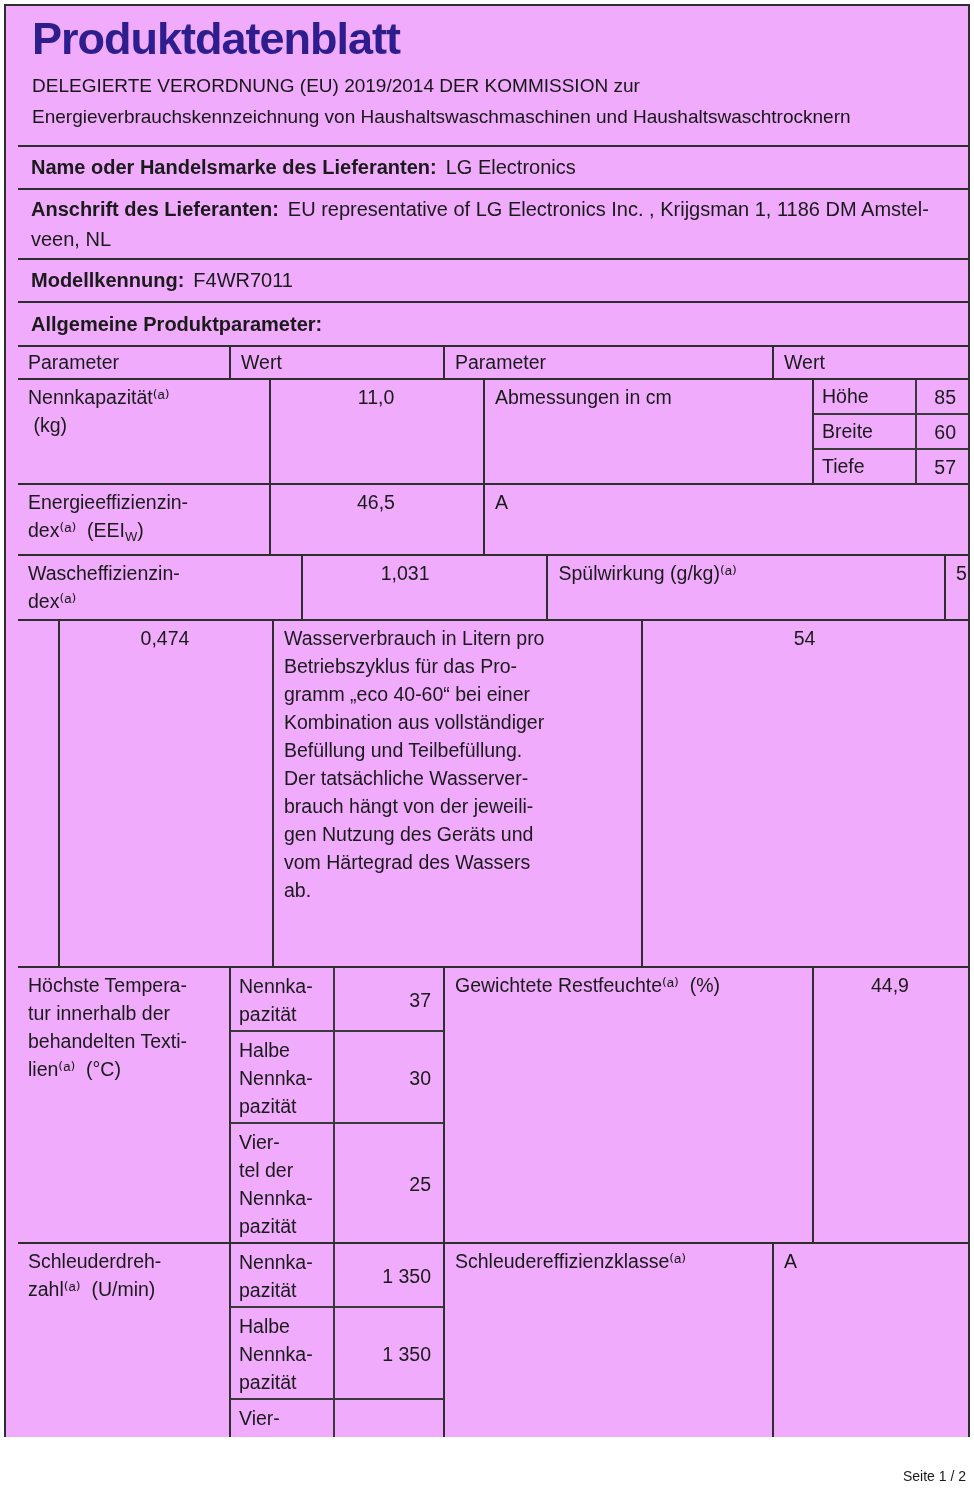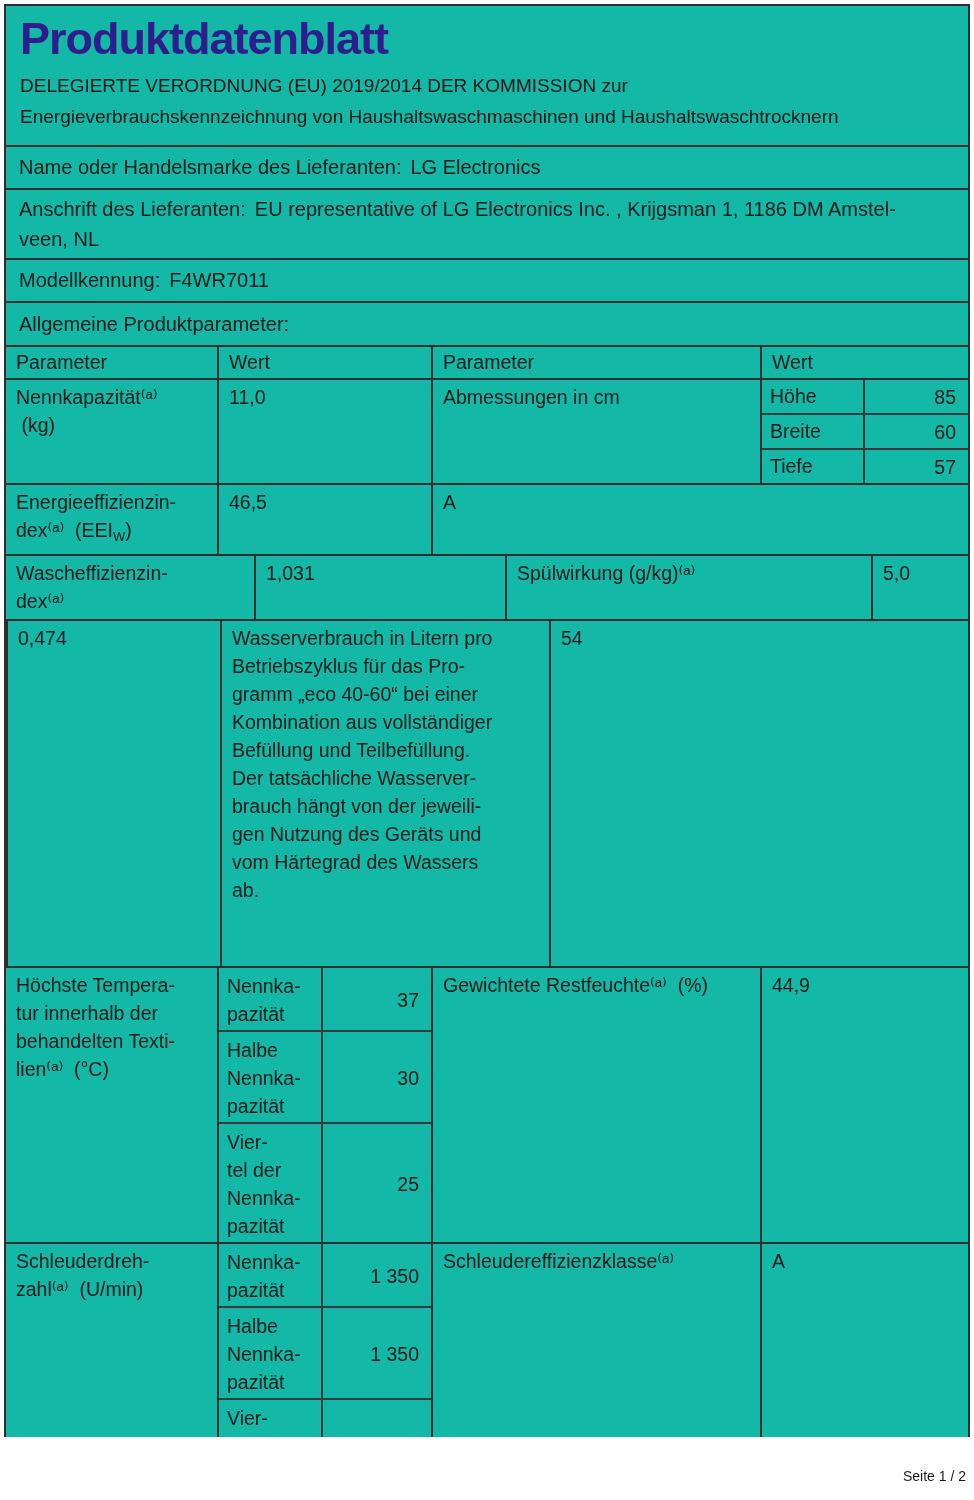--- a/index.html
+++ b/index.html
@@ -4,43 +4,43 @@
 <style>
   html,body{margin:0;padding:0;}
   body{
     width:974px;height:1500px;position:relative;background:#ffffff;
     font-family:"Liberation Sans","DejaVu Sans",sans-serif;color:#1a1a1a;
     overflow:hidden;
   }
   .doc{
     position:absolute;top:4px;left:4px;width:966px;height:1433px;
     box-sizing:border-box;border:2px solid #2e2e2e;border-bottom:0;
-    overflow:hidden;background:#14b8a6;
+    overflow:hidden;background:#f0abfc;padding-left:12px;
   }
   
   .titleblock{box-sizing:border-box;height:141px;border-bottom:2px solid #2e2e2e;padding:7px 14px 0 14px;}
   .title{margin:0;font-size:45px;line-height:52px;font-weight:bold;color:#2e1d8c;letter-spacing:-1px;}
   .reg{margin-top:5px;font-size:19px;line-height:31px;white-space:pre-line;color:#161616;}
   
   .inforow{box-sizing:border-box;border-bottom:2px solid #2e2e2e;padding:5px 13px;font-size:20px;line-height:30px;}
-  .inforow .lbl{font-weight:normal;}
+  .inforow .lbl{font-weight:bold;}
   .inforow .val{margin-left:9px;white-space:pre-line;}
   .h43{height:43px;}
   .h70{height:70px;padding-top:4px;}
   .h44{height:44px;padding-top:6px;}
   
   .trow{display:flex;border-bottom:2px solid #2e2e2e;box-sizing:border-box;align-items:stretch;}
   .cell{box-sizing:border-box;padding:3px 10px;font-size:19.5px;line-height:28px;}
   .pre{white-space:pre-line;}
   .c1{width:211px;}
   .c2{width:214px;}
   .c3{width:329px;}
   .c4{flex:1;min-width:0;}
   .c2,.c3,.c4{border-left:2px solid #2e2e2e;}
-  .num{text-align:left;padding-right:12px;}
+  .num{text-align:center;padding-right:12px;margin-left:40px;}
   .thead{height:33px;}
   .thead .cell{padding-top:1px;}
   .r1{min-height:99px;}
   .r2{min-height:66px;}
   .r3{min-height:65px;gap:37px;}
   .r4{min-height:347px;}
   .r5{min-height:272px;}
   .justify{text-align:justify;}
   
   .nopad{padding:0;}

